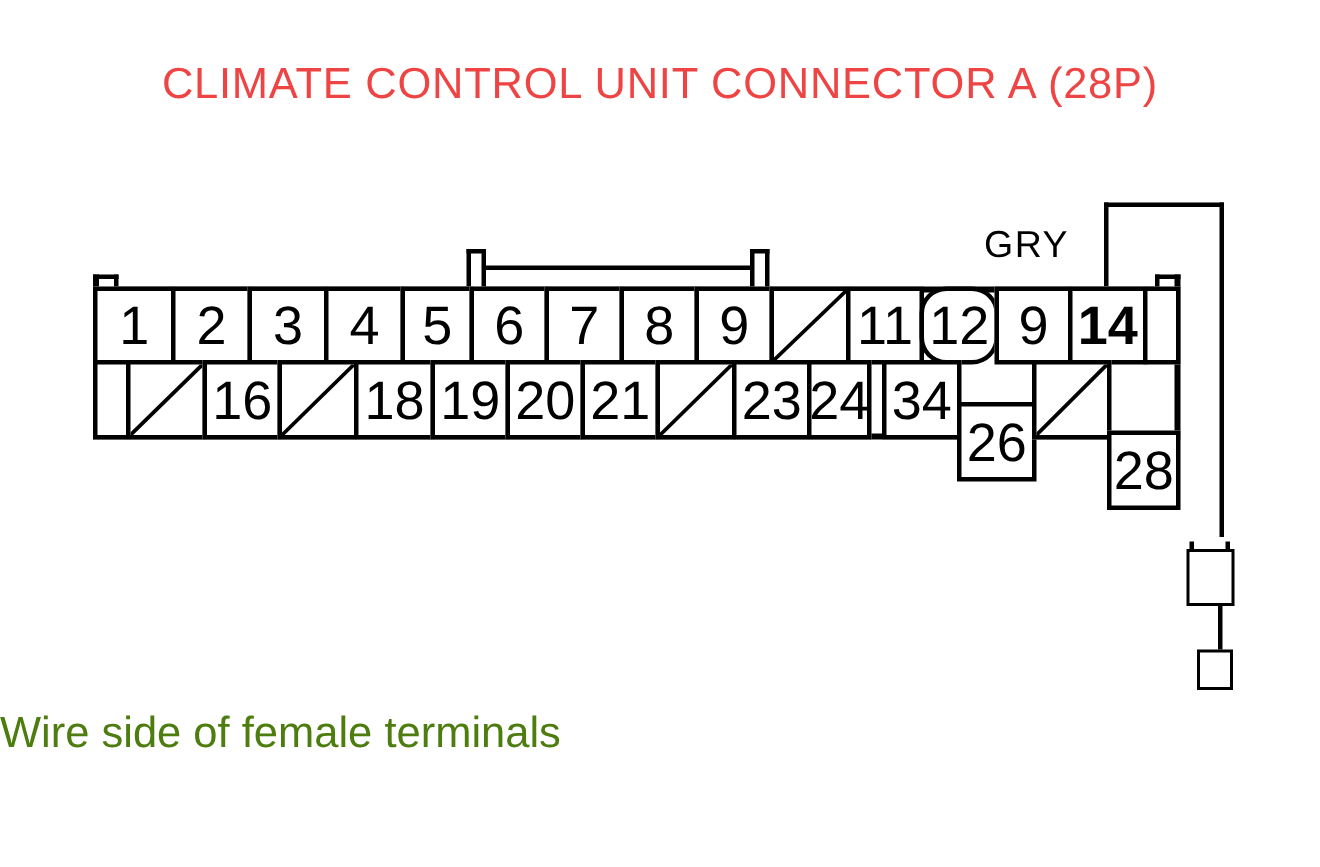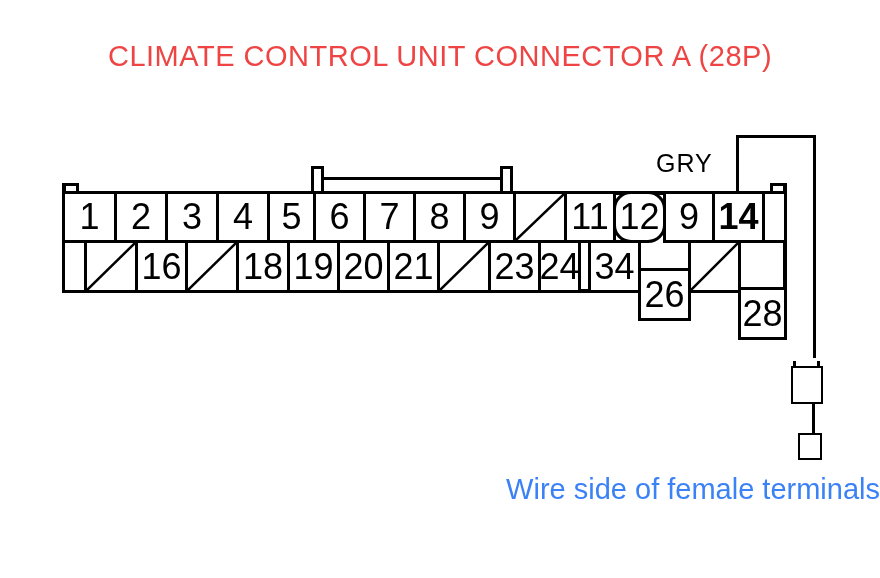--- a/index.html
+++ b/index.html
@@ -14,23 +14,23 @@
   }
   .title{
     position:absolute;top:40px;left:0;right:0;
     text-align:center;
     font-size:29px;line-height:1.15;
     letter-spacing:0.5px;
     color:#ef4444;
   }
   .caption{
     position:absolute;top:473px;left:0;right:0;
-    text-align:right;
+    text-align:left;
     font-size:29px;line-height:1.15;
-    color:#3b82f6;
+    color:#4d7c0f;
   }
   .wire-label{
     position:absolute;left:656px;top:150px;
     font-size:25px;line-height:1.05;
     letter-spacing:1px;
     color:#000;
   }
   .body-outline{
     position:absolute;left:62px;top:191px;
     width:725px;height:102px;

